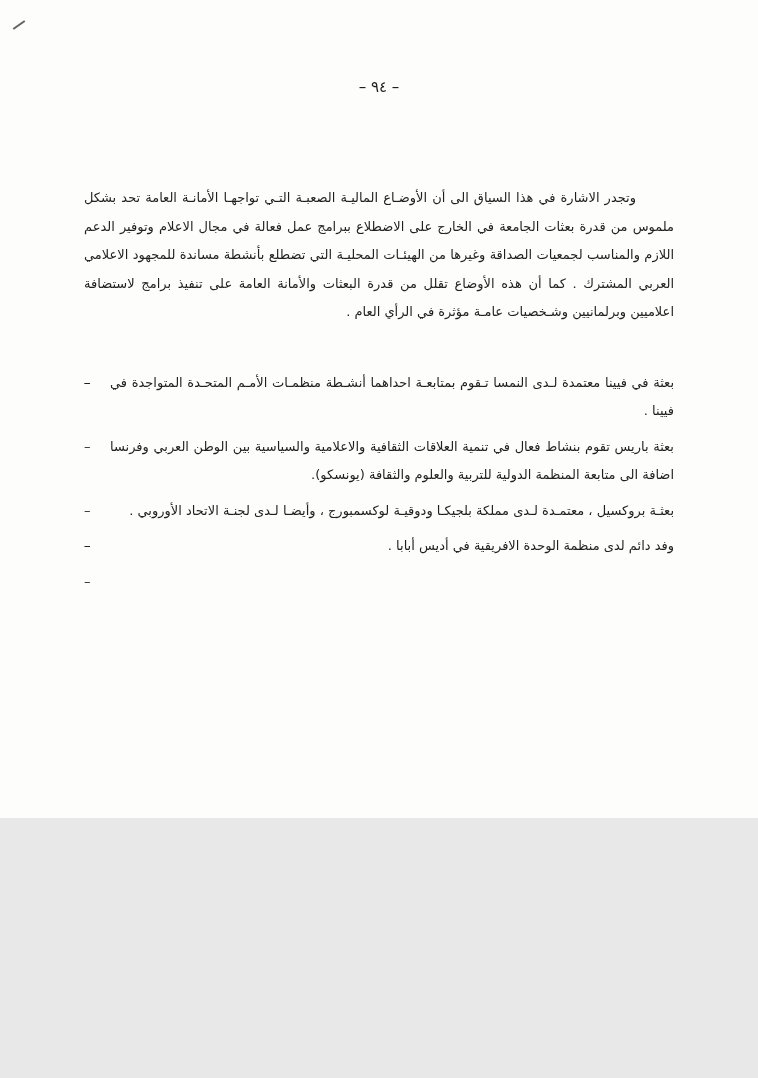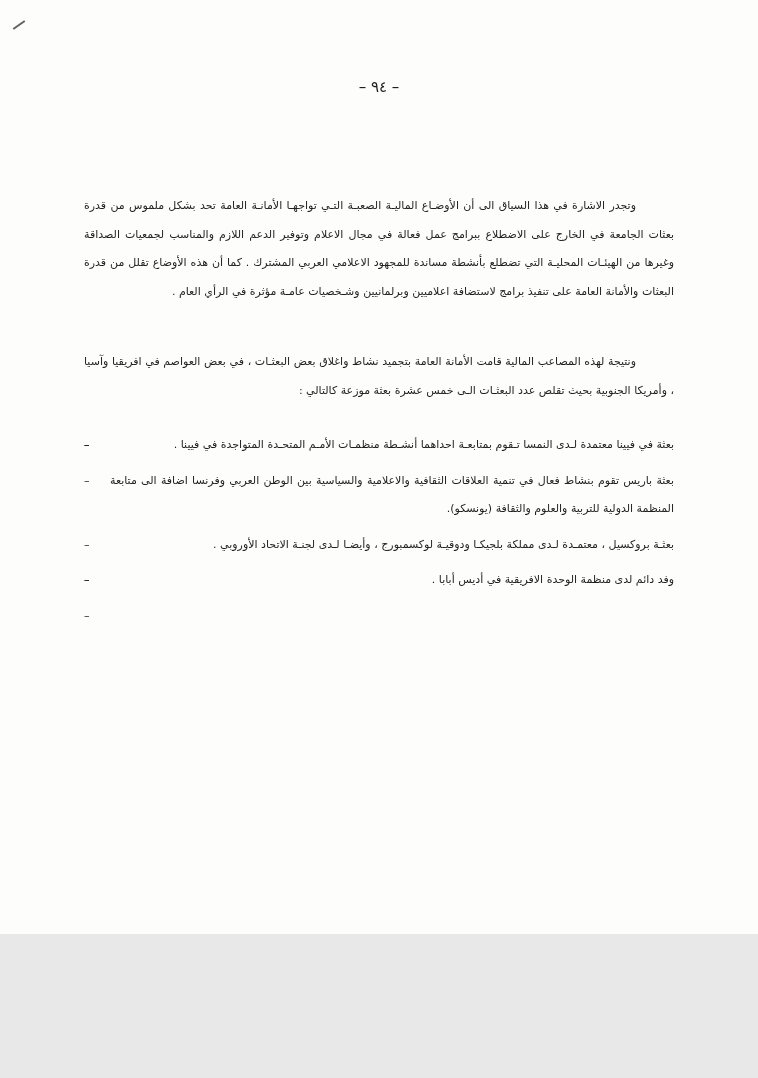--- a/index.html
+++ b/index.html
@@ -3,21 +3,21 @@
 <meta charset="utf-8">
 <style>
   html, body {
     margin: 0;
     padding: 0;
     background: #e8e8e8;
   }
   .page {
     position: relative;
     width: 758px;
-    height: 934px;
+    height: 818px;
     margin: 0 auto;
     background: #fdfdfb;
     overflow: hidden;
     font-family: "DejaVu Sans", sans-serif;
     color: #1f1f1f;
   }
   .scan-speck {
     position: absolute;
     top: 24px;
     left: 12px;
@@ -32,25 +32,25 @@
     top: 78px;
     left: 0;
     width: 100%;
     text-align: center;
     font-size: 15px;
     letter-spacing: 2px;
     direction: rtl;
   }
   .content {
     position: absolute;
-    top: 192px;
+    top: 184px;
     right: 84px;
     left: 84px;
     direction: rtl;
-    font-size: 11px;
+    font-size: 13px;
     line-height: 28.5px;
   }
   .para {
     margin: 0 0 42px 0;
     text-align: justify;
     text-indent: 38px;
   }
   .para:nth-of-type(2) {
     margin-bottom: 26px;
   }
@@ -80,21 +80,20 @@
 <div class="page">
 
   <div class="scan-speck"></div>
 
   <div class="page-number">– ٩٤ –</div>
 
   <div class="content">
 
     <p class="para">وتجدر الاشارة في هذا السياق  الى  أن الأوضـاع الماليـة الصعبـة التـي تواجهـا الأمانـة العامة تحد بشكل ملموس من قدرة بعثات الجامعة في الخارج على الاضطلاع ببرامج عمل فعالة في مجال الاعلام وتوفير الدعم اللازم والمناسب لجمعيات الصداقة وغيرها من  الهيئـات المحليـة التي تضطلع بأنشطة مساندة للمجهود الاعلامي العربي المشترك . كما أن هذه الأوضاع تقلل من قدرة البعثات والأمانة العامة على تنفيذ برامج لاستضافة اعلاميين وبرلمانيين  وشـخصيات عامـة مؤثرة في الرأي العام .</p>
 
-    <p class="para">ونتيجة لهذه المصاعب المالية قامت الأمانة العامة بتجميد نشاط واغلاق بعض البعثـات ، في بعض العواصم في افريقيا وآسيا ، وأمريكا الجنوبية بحيث تقلص عدد البعثـات الـى خمس عشرة بعثة موزعة كالتالي :</p>
 
     <ul class="missions">
       <li>
         <span class="dash-marker">–</span>
       </li>
       <li>
         <span class="dash-marker">–</span>
       </li>
       <li>
         <span class="dash-marker">–</span>

